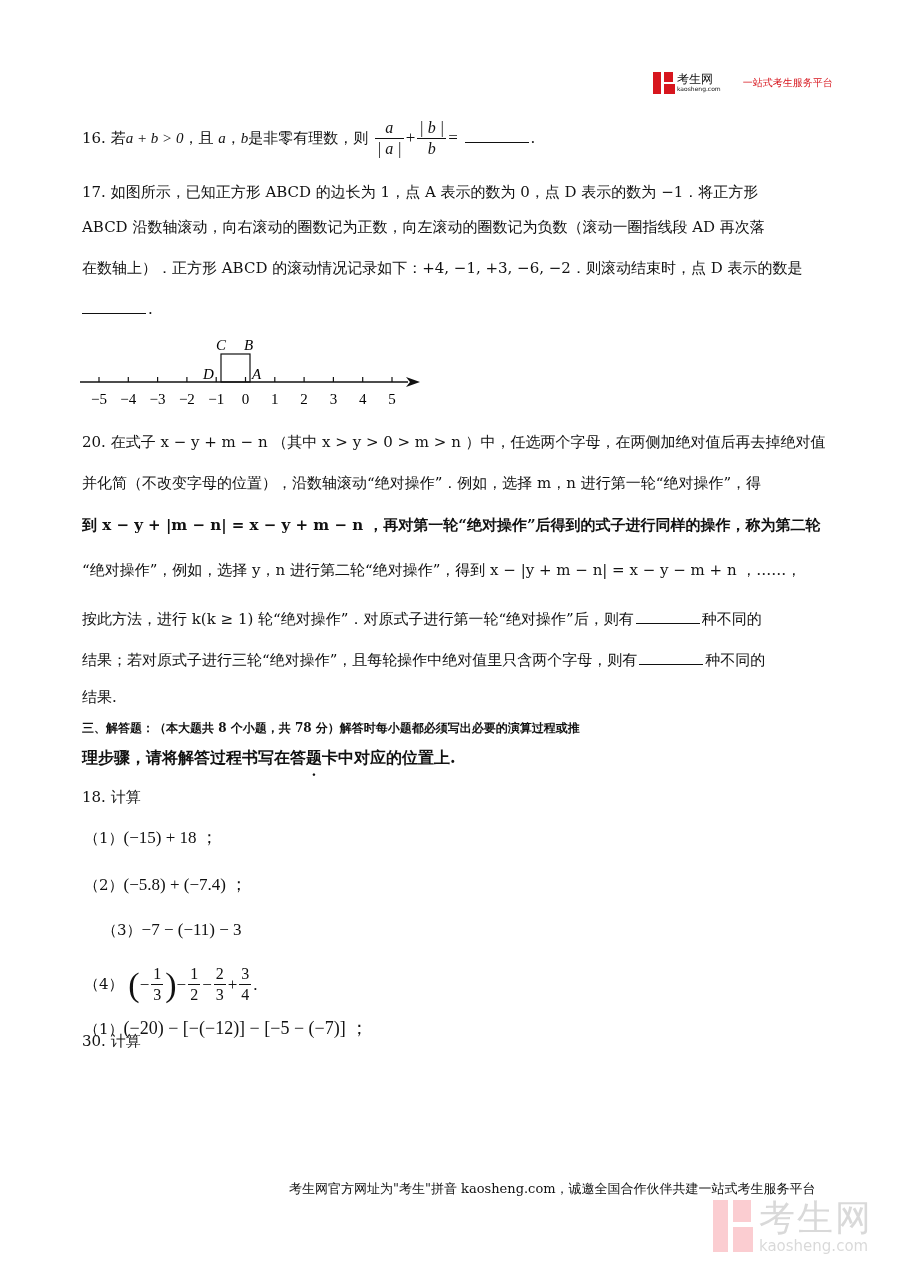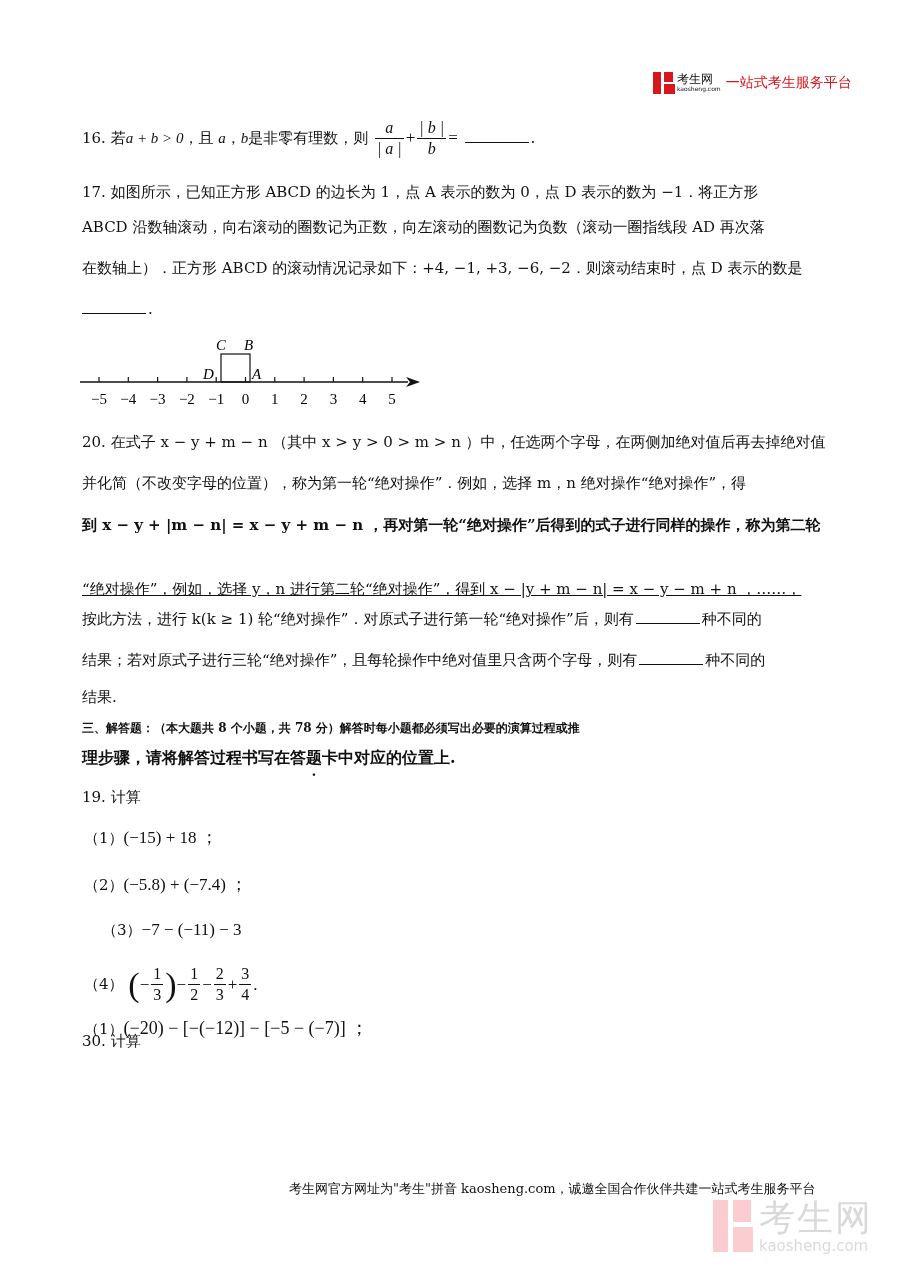--- a/index.html
+++ b/index.html
@@ -15,21 +15,21 @@
   .bold { font-weight: bold; }
   .dot-em { position: relative; }
   .dot-em::after { content: "."; position: absolute; left: 50%; bottom: -12px; transform: translateX(-50%); font-size: 14px; }
   .logo { position: absolute; left: 653px; top: 72px; display: flex; align-items: center; }
   .logo-mark { width: 22px; height: 22px; position: relative; }
   .logo-mark .b1 { position:absolute; left:0; top:0; width:8px; height:22px; background:#d7161e; }
   .logo-mark .b2 { position:absolute; left:11px; top:0; width:9px; height:10px; background:#d7161e; }
   .logo-mark .b3 { position:absolute; left:11px; top:12px; width:11px; height:10px; background:#d7161e; }
   .logo-text { font-family: "DejaVu Sans", sans-serif; font-size: 12px; color: #111; margin-left: 2px; line-height: 11px; }
   .logo-text small { display:block; font-size: 6px; line-height: 7px; }
-  .logo-slogan { font-family: "DejaVu Sans", sans-serif; font-size: 14px; color: #d7161e; margin-left: 5px; }
+  .logo-slogan { font-family: "DejaVu Sans", sans-serif; font-size: 10px; color: #d7161e; margin-left: 22px; }
   .wm { position: absolute; left: 713px; top: 1198px; display: flex; align-items: center; opacity: 0.22; }
   .wm .mk { width: 40px; height: 52px; position: relative; }
   .wm .mk div { position:absolute; background:#e23; }
   .wm .t { font-family: "DejaVu Sans", sans-serif; color:#555; margin-left: 6px; }
   .wm .t .big { font-size: 36px; line-height: 40px; letter-spacing: 2px; }
   .wm .t .sm { font-size: 15px; line-height: 16px; }
 </style>
 </head>
 <body>
 
@@ -95,38 +95,38 @@
   <text x="138" y="18" font-family="Liberation Serif, serif" font-style="italic" font-size="15">C</text>
   <text x="166" y="18" font-family="Liberation Serif, serif" font-style="italic" font-size="15">B</text>
   <text x="125" y="47" font-family="Liberation Serif, serif" font-style="italic" font-size="15">D</text>
   <text x="174" y="47" font-family="Liberation Serif, serif" font-style="italic" font-size="15">A</text>
 </svg>
 
 <div class="abs" style="left:82px; top:433px;">
   <span>20.</span>
   <span>在式子 x − y + m − n （其中 x &gt; y &gt; 0 &gt; m &gt; n ）中，任选两个字母，在两侧加绝对值后再去掉绝对值</span>
 </div>
-<div class="abs" style="left:82px; top:474px;">并化简（不改变字母的位置），称为第一轮“绝对操作”．例如，选择 m，n 绝对操作“绝对操作”，得</div>
+<div class="abs" style="left:82px; top:474px;">并化简（不改变字母的位置），沿数轴滚动“绝对操作”．例如，选择 m，n 进行第一轮“绝对操作”，得</div>
 <div class="abs" style="left:82px; top:516px;font-weight:bold;">到 x − y + |m − n| = x − y + m − n ，再对第一轮“绝对操作”后得到的式子进行同样的操作，称为第二轮</div>
-<div class="abs" style="left:82px; top:580px;text-decoration:underline;">“绝对操作”，例如，选择 y，n 进行第二轮“绝对操作”，得到 x − |y + m − n| = x − y − m + n ，……，</div>
+<div class="abs" style="left:82px; top:561px;">“绝对操作”，例如，选择 y，n 进行第二轮“绝对操作”，得到 x − |y + m − n| = x − y − m + n ，……，</div>
 <div class="abs" style="left:82px; top:610px;">
   <span>按此方法，进行 k(k ≥ 1) 轮“绝对操作”．对原式子进行第一轮“绝对操作”后，则有</span><span class="blank"></span><span>种不同的</span>
 </div>
 <div class="abs" style="left:82px; top:651px;">
   <span>结果；若对原式子进行三轮“绝对操作”，且每轮操作中绝对值里只含两个字母，则有</span><span class="blank"></span><span>种不同的</span>
 </div>
 <div class="abs" style="left:82px; top:688px;">结果.</div>
 
 <div class="abs bold" style="left:82px; top:720px; font-size:12px;">三、解答题：（本大题共 8 个小题，共 78 分）解答时每小题都必须写出必要的演算过程或推</div>
 <div class="abs bold" style="left:82px; top:748px; font-size:16px;">
   <span>理步骤，请将解答过程书写在</span><span class="dot-em">答题卡</span><span>中对应的位置上.</span>
 </div>
 
 <div class="abs" style="left:82px; top:788px;">
-  <span>19.</span>
+  <span>18.</span>
   <span>计算</span>
 </div>
 <div class="abs" style="left:84px; top:826px;">
   <span>（1）</span><span class="mr">(−15) + 18 ；</span>
 </div>
 <div class="abs" style="left:84px; top:873px;">
   <span>（2）</span><span class="mr">(−5.8) + (−7.4) ；</span>
 </div>
 <div class="abs" style="left:102px; top:920px;">
   <span>（3）</span><span class="mr">−7 − (−11) − 3</span>

